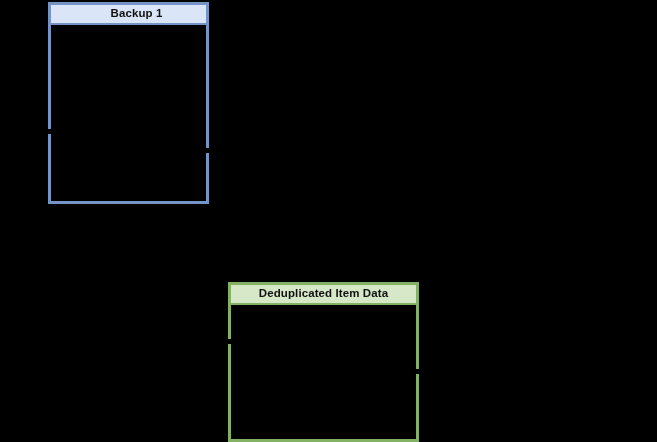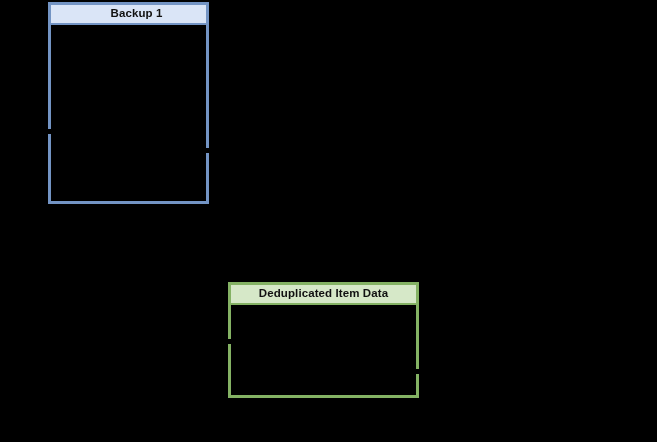--- a/index.html
+++ b/index.html
@@ -101,21 +101,21 @@
   <div class="node theme-blue" id="node-backup-1" style="left: 48px; top: 2px; width: 161px; height: 202px; border-color: rgb(115, 148, 196);">
     <div class="node-header" style="background: rgb(218, 229, 247); border-bottom-color: rgb(115, 148, 196); padding-left: 16px;">
       <span class="node-title">Backup 1</span>
     </div>
     <div class="node-body" style="background: rgb(0, 0, 0);"></div>
     <div class="nub left" style="top: 124px;"></div>
     <div class="nub right" style="top: 143px;"></div>
   </div>
 
 
-  <div class="node theme-green" id="node-deduplicated-item-data" style="left: 228px; top: 282px; width: 191px; height: 116px; border-color: rgb(132, 178, 100);">
+  <div class="node theme-green" id="node-deduplicated-item-data" style="left: 228px; top: 282px; width: 191px; height: 160px; border-color: rgb(132, 178, 100);">
     <div class="node-header" style="background: rgb(214, 232, 200); border-bottom-color: rgb(132, 178, 100);">
       <span class="node-title">Deduplicated Item Data</span>
     </div>
     <div class="node-body" style="background: rgb(0, 0, 0);"></div>
     <div class="nub left" style="top: 54px;"></div>
     <div class="nub right" style="top: 84px;"></div>
   </div>
 
 </div>
 

